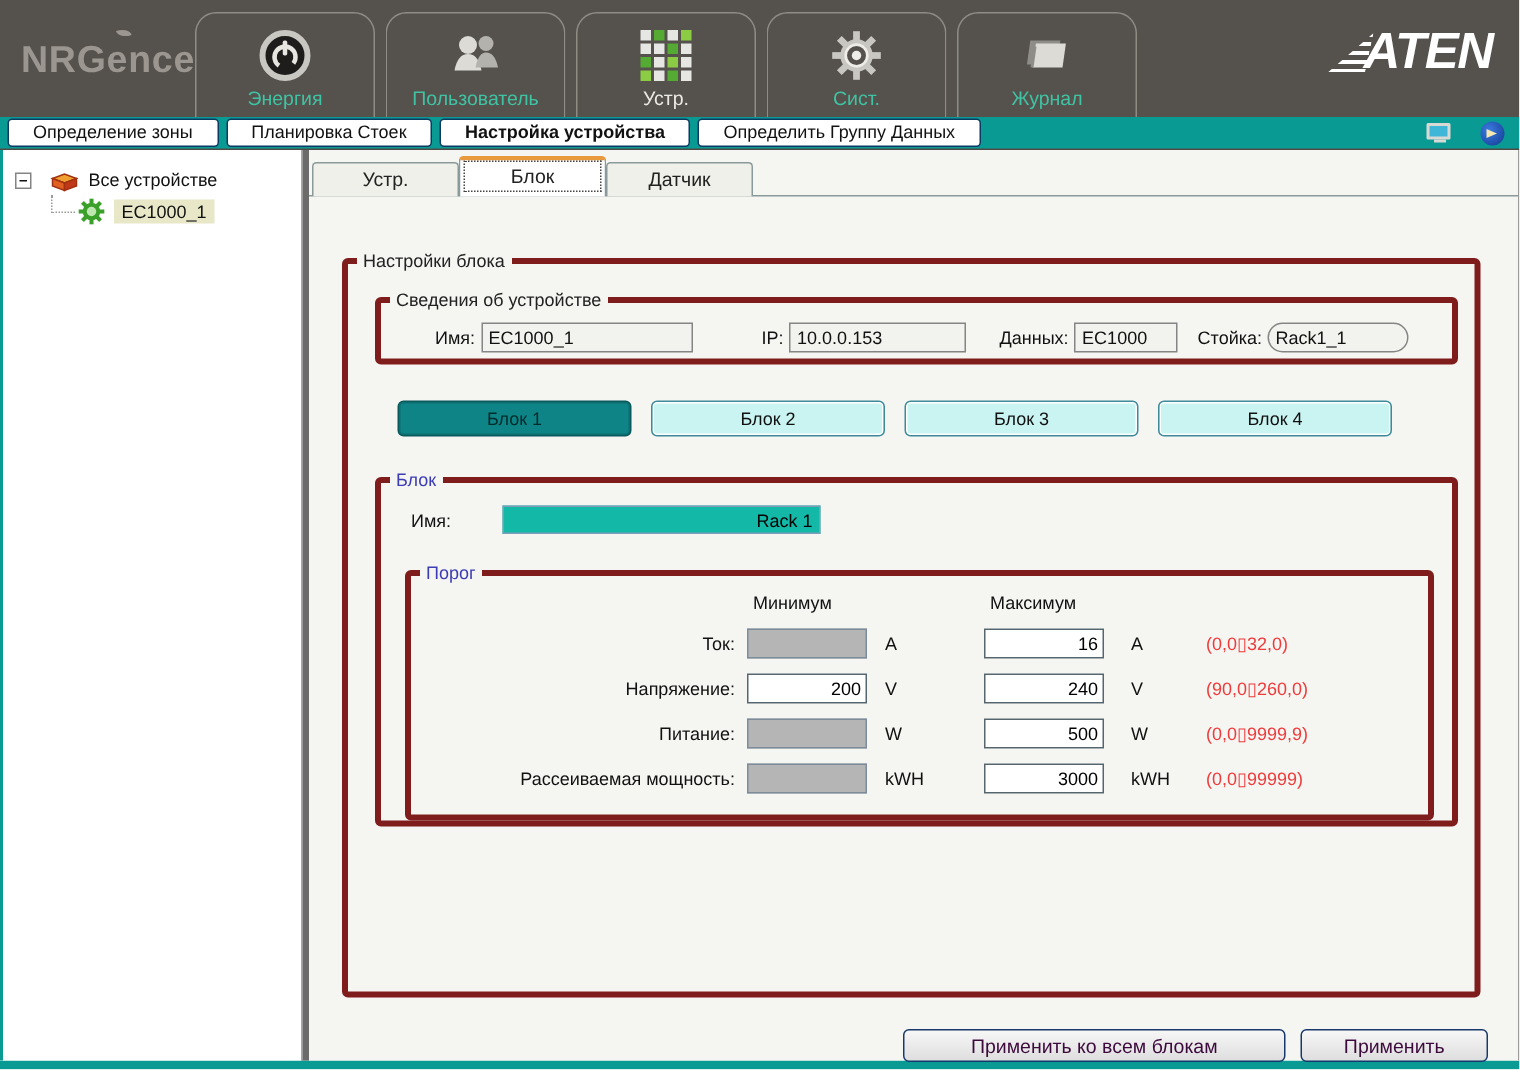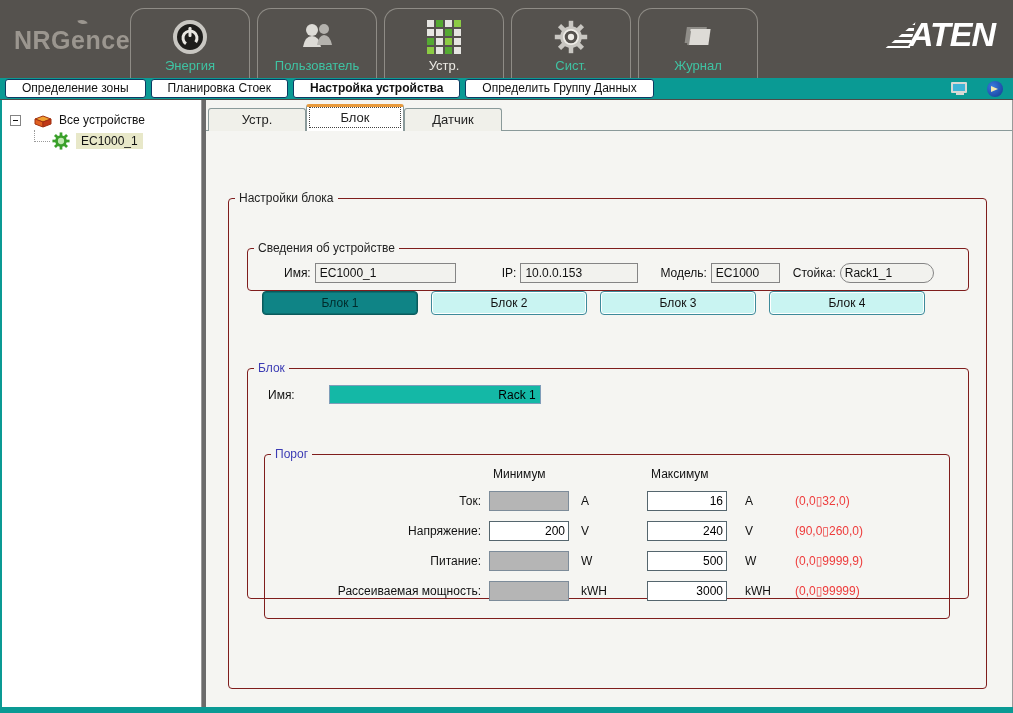--- a/index.html
+++ b/index.html
@@ -50,21 +50,21 @@
   .splitter { width:5px; background:#6b6b6b; border-left:1px solid #9a9a9a; cursor:col-resize; }
   .main { position:relative; flex:1; background:#f5f5f2; border-right:1px solid #9a9a9a; }
 
   
   .subtabs { position:relative; display:flex; padding-left:2px; padding-top:8px; height:31px; z-index:2; }
   .subtab { width:98px; height:23px; background:#f0f0ea; border:1px solid #8a9a9a; border-bottom:none; border-radius:3px 3px 0 0; font-size:13px; color:#222; text-align:center; line-height:21px; cursor:pointer; }
   .subtab.active { height:27px; margin-top:-4px; background:#ffffff; border-top:3px solid #e89a3c; outline:1px dotted #444; outline-offset:-4px; line-height:22px; }
   .tabpanel { position:relative; height:576px; border-top:1px solid #8a9a9a; margin-top:-1px; }
 
   
-  fieldset.group { border:1px solid #7f1d1d; border-radius:4px;margin-top:24px; }
+  fieldset.group { border:4px solid #7f1d1d; border-radius:4px; }
   fieldset.group > legend { font-size:12px; color:#222; padding:0 4px; margin-left:6px; }
   fieldset.group > legend.blue { color:#3c3cb4; }
   .outer-group { position:absolute; left:22px; top:36px; width:759px; height:498px; }
   .devinfo-group { position:absolute; left:18px; top:12px; width:722px; height:50px; }
   .devinfo-row { display:flex; align-items:center; margin-top:8px; font-size:12px; color:#111; }
   .devinfo-row label { white-space:nowrap; }
   .ro-input { height:20px; background:#f2f2ee; border:1px solid #858585; font-size:12px; color:#111; padding:0 4px; font-family:"Liberation Sans",sans-serif; }
 
   .block-btn-row { position:absolute; left:0; top:86px; width:100%; display:flex; }
   .block-btn { width:156px; height:24px; margin-left:13px; border-radius:4px; font-size:12px; cursor:pointer; font-family:"Liberation Sans",sans-serif; }
@@ -255,21 +255,21 @@
         <fieldset class="group outer-group">
           <legend>Настройки блока</legend>
 
           <fieldset class="group devinfo-group">
             <legend>Сведения об устройстве</legend>
             <div class="devinfo-row">
               <label style="margin-left:36px;">Имя:</label>
               <input class="ro-input" style="width: 141px; margin-left: 4px;" readonly="" value="EC1000_1">
               <label style="margin-left:46px;">IP:</label>
               <input class="ro-input" style="width: 118px; margin-left: 4px;" readonly="" value="10.0.0.153">
-              <label style="margin-left:22px;">Модель:</label>
+              <label style="margin-left:22px;">Данных:</label>
               <input class="ro-input" style="width: 69px; margin-left: 4px;" readonly="" value="EC1000">
               <label style="margin-left:13px;">Стойка:</label>
               <input class="ro-input" style="width: 94px; margin-left: 4px; border-radius: 10px;" readonly="" value="Rack1_1">
             </div>
           </fieldset>
 
           <div class="block-btn-row">
             <button class="block-btn first sel">Блок 1</button>
             <button class="block-btn unsel">Блок 2</button>
             <button class="block-btn unsel">Блок 3</button>
@@ -318,19 +318,23 @@
                 <div><input class="th-input dis" disabled="" value="" style=""></div>
                 <div class="th-unit">kWH</div>
                 <div><input class="th-input" value="3000" style=""></div>
                 <div class="th-unit">kWH</div>
                 <div class="th-range">(0,0▯99999)</div>
               </div>
             </fieldset>
           </fieldset>
         </fieldset>
 
+        <div class="footer-row">
+          <button class="footer-btn wide">Применить ко всем блокам</button>
+          <button class="footer-btn narrow">Применить</button>
+        </div>
 
       </div>
     </div>
   </div>
 
   <div class="bottom-strip"></div>
 </div>
 
 </body></html>

